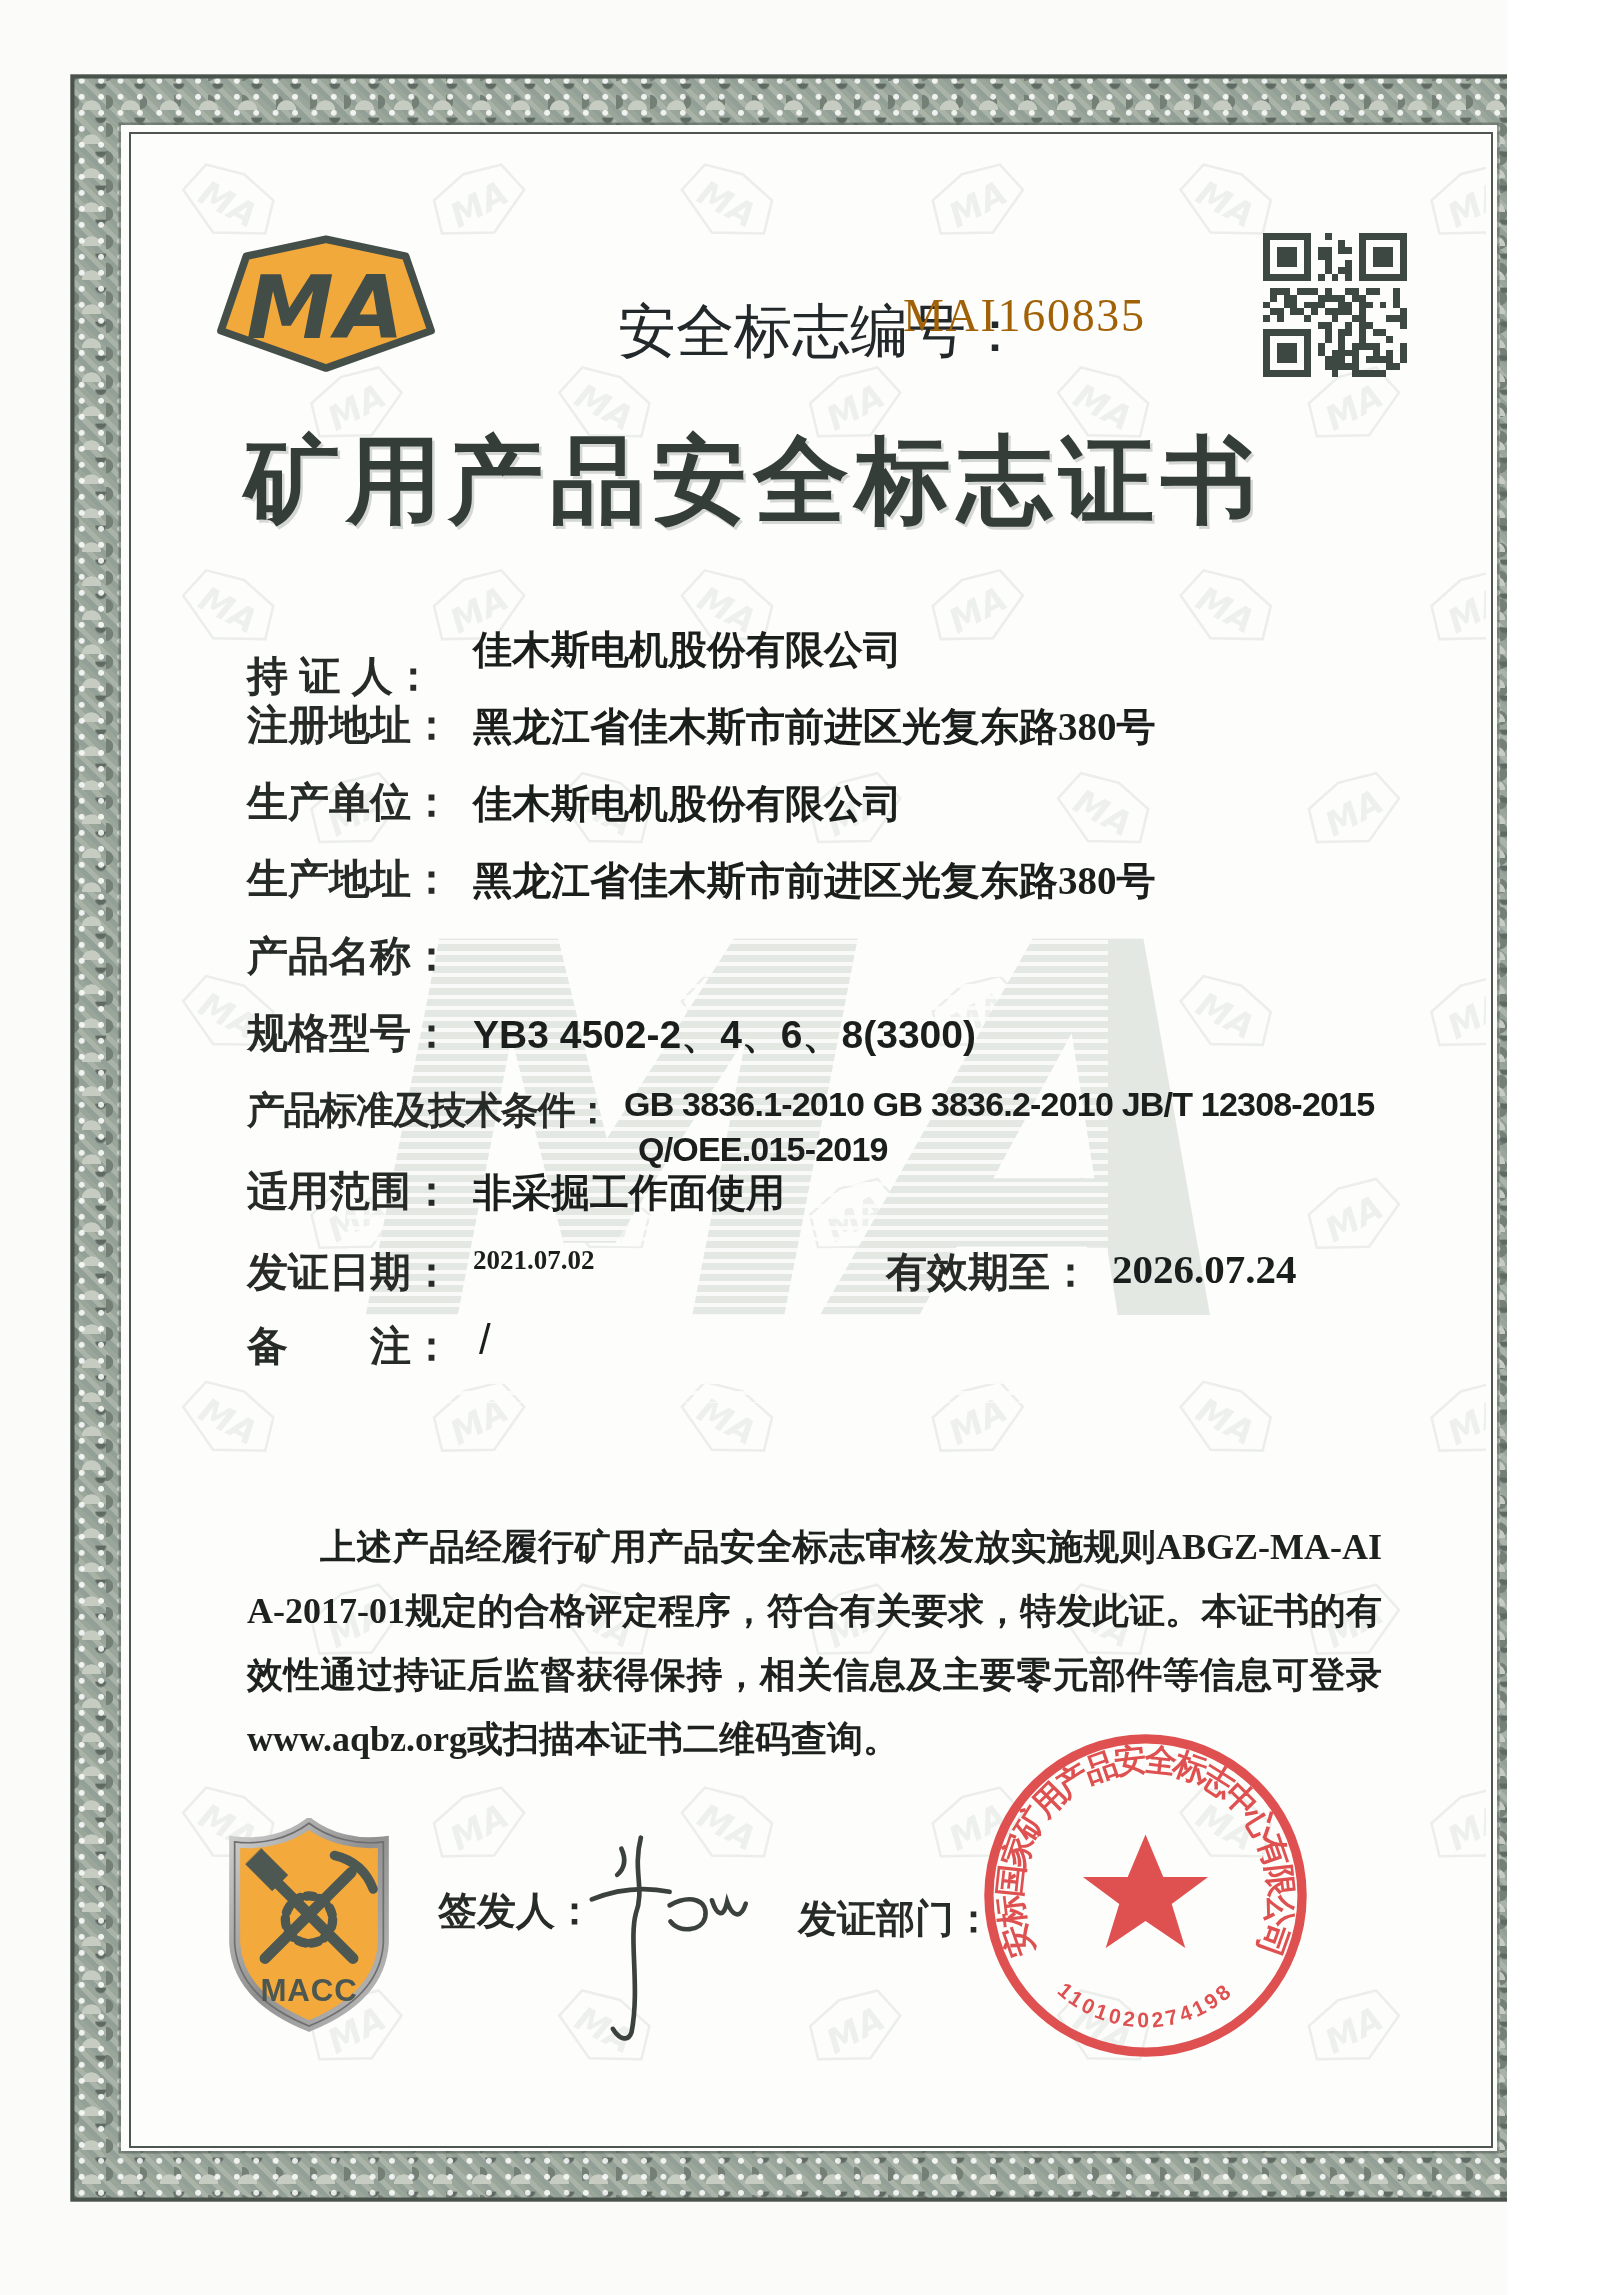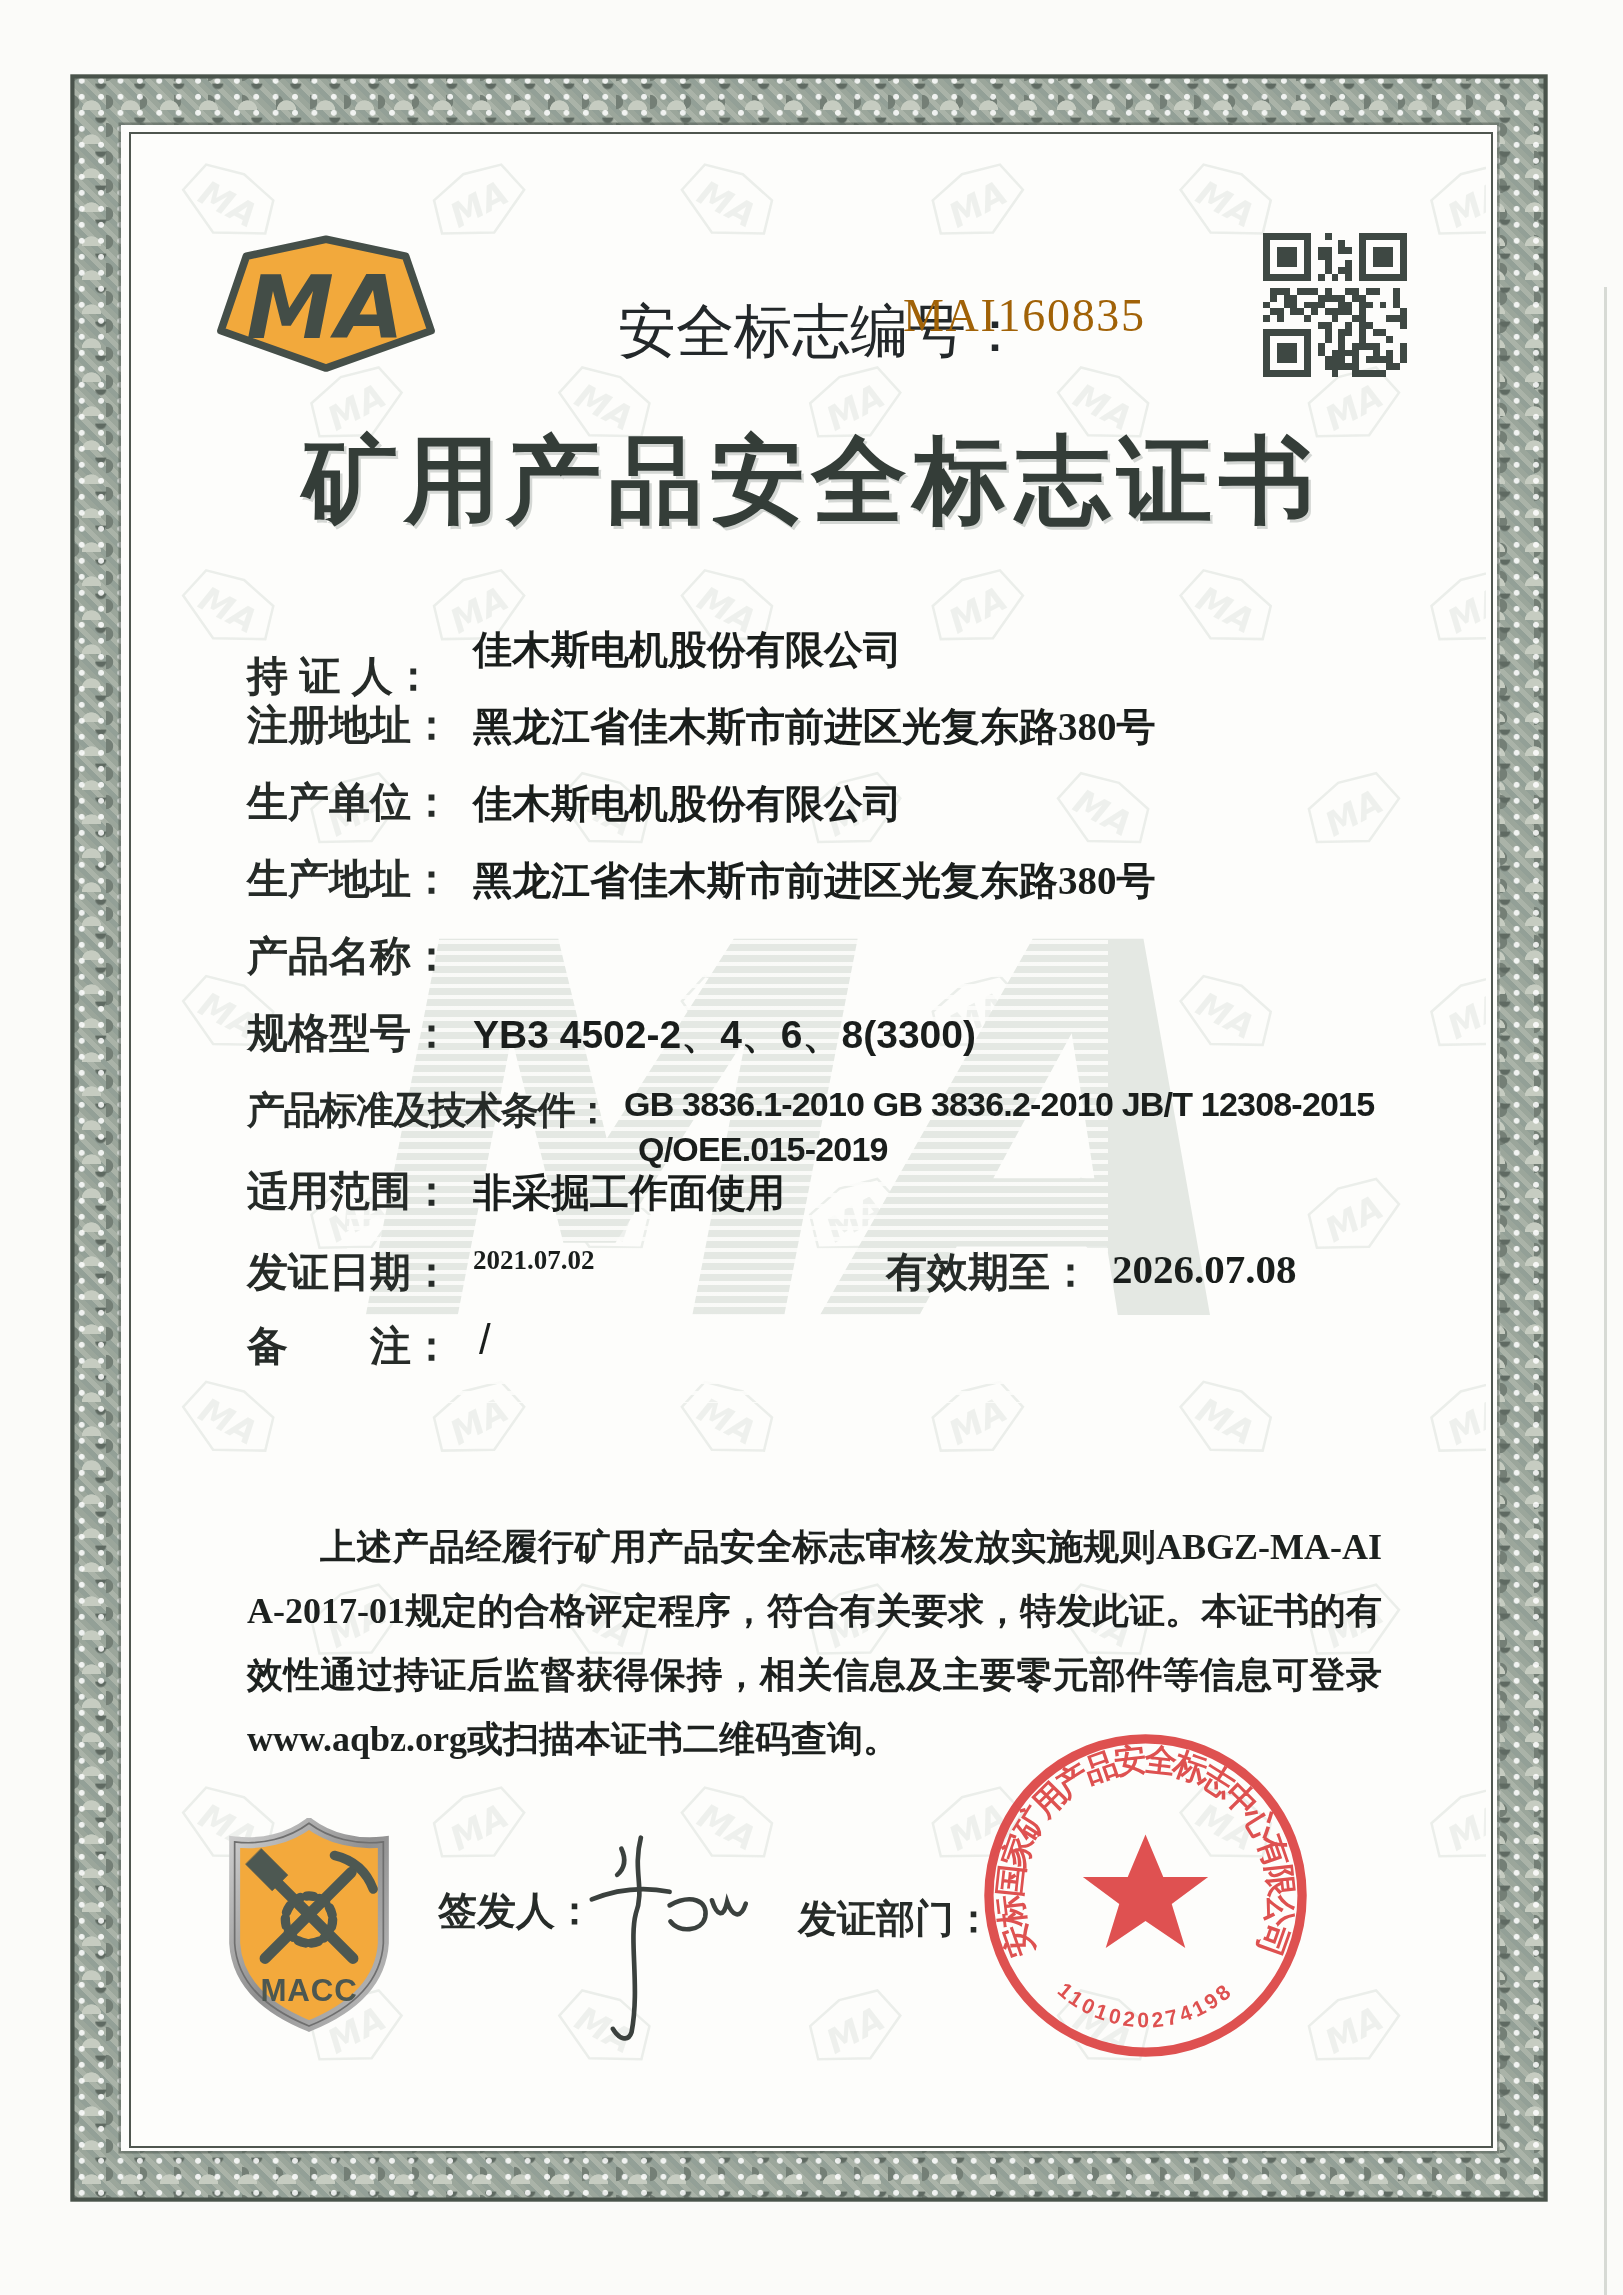--- a/index.html
+++ b/index.html
@@ -1,16 +1,16 @@
 <!DOCTYPE html>
 <html style="font-size:13.5px"><head>
 <meta charset="utf-8">
 <style>
   html,body{margin:0;padding:0;background:#ffffff;}
-  #page{position:relative;width:1623px;height:2295px;background:#fbfbf9;overflow:hidden;
+  #page{position:relative;width:1507px;height:2295px;background:#fbfbf9;overflow:hidden;
         font-family:"Liberation Sans",sans-serif;}
   
   .border-frame{position:absolute;left:72px;top:76px;width:1474px;height:2124px;z-index:1;
     background:
       radial-gradient(circle at 50% 30%, rgba(255,255,255,.85) 0 2.5px, rgba(255,255,255,0) 3.4px) 0 0/19.4px 16px,
       radial-gradient(circle at 50% 100%, #c6ccc1 0 9.3px, rgba(0,0,0,0) 10px) 0 0/39px 34px,
       radial-gradient(circle at 50% 0%, #5f6a62 0 5px, rgba(0,0,0,0) 6px) 9.3px 7.6px/39px 34px,
       radial-gradient(circle at 0% 50%, #747f76 0 6.8px, rgba(0,0,0,0) 7.6px) 0 12px/34px 28px,
       repeating-linear-gradient(45deg,#93a097 0 5px,#aab3a8 5px 10px,#9ba69b 10px 15px);
     box-shadow: inset 0 0 0 2.5px #49534b, 0 0 0 1.7px #49534b;}
@@ -296,21 +296,21 @@
     <div class="abs cn-label" style="left:247px;top:1085px;font-size:38px;letter-spacing:-1.7px;">产品标准及技术条件：</div>
     <div class="abs std-val" style="left:624px;top:1085px;">GB 3836.1-2010  GB 3836.2-2010 JB/T 12308-2015</div>
     <div class="abs std-val" style="left:638px;top:1130px;">Q/OEE.015-2019</div>
 
     <div class="abs cn-label" style="left:247px;top:1164px;">适用范围：</div>
     <div class="abs cn-value" style="left:473px;top:1166px;">非采掘工作面使用</div>
 
     <div class="abs cn-label" style="left:247px;top:1245px;">发证日期：</div>
     <div class="abs cn-value" style="left:473px;top:1245px;font-size:27px;">2021.07.02</div>
     <div class="abs cn-label" style="left:886px;top:1245px;">有效期至：</div>
-    <div class="abs cn-value" style="left:1112px;top:1245px;font-size:41px;">2026.07.08</div>
+    <div class="abs cn-value" style="left:1112px;top:1245px;font-size:41px;">2026.07.24</div>
 
     <div class="abs cn-label" style="left:247px;top:1319px;">备　　注：</div>
     <div class="abs cn-value" style="left:479px;top:1316px;font-family:'Liberation Sans',sans-serif;font-weight:400;font-size:42px;">/</div>
 
     <div class="statement">上述产品经履行矿用产品安全标志审核发放实施规则ABGZ-MA-AIA-2017-01规定的合格评定程序，符合有关要求，特发此证。本证书的有效性通过持证后监督获得保持，相关信息及主要零元部件等信息可登录www.aqbz.org或扫描本证书二维码查询。</div>
 
     <svg class="abs" style="left:211px;top:1818px;" width="196" height="215" viewBox="0 0 232 254">
       <defs>
         <linearGradient id="shgrad" x1="0" y1="0" x2="1" y2="1">
           <stop offset="0" stop-color="#cfcfcf"></stop>

